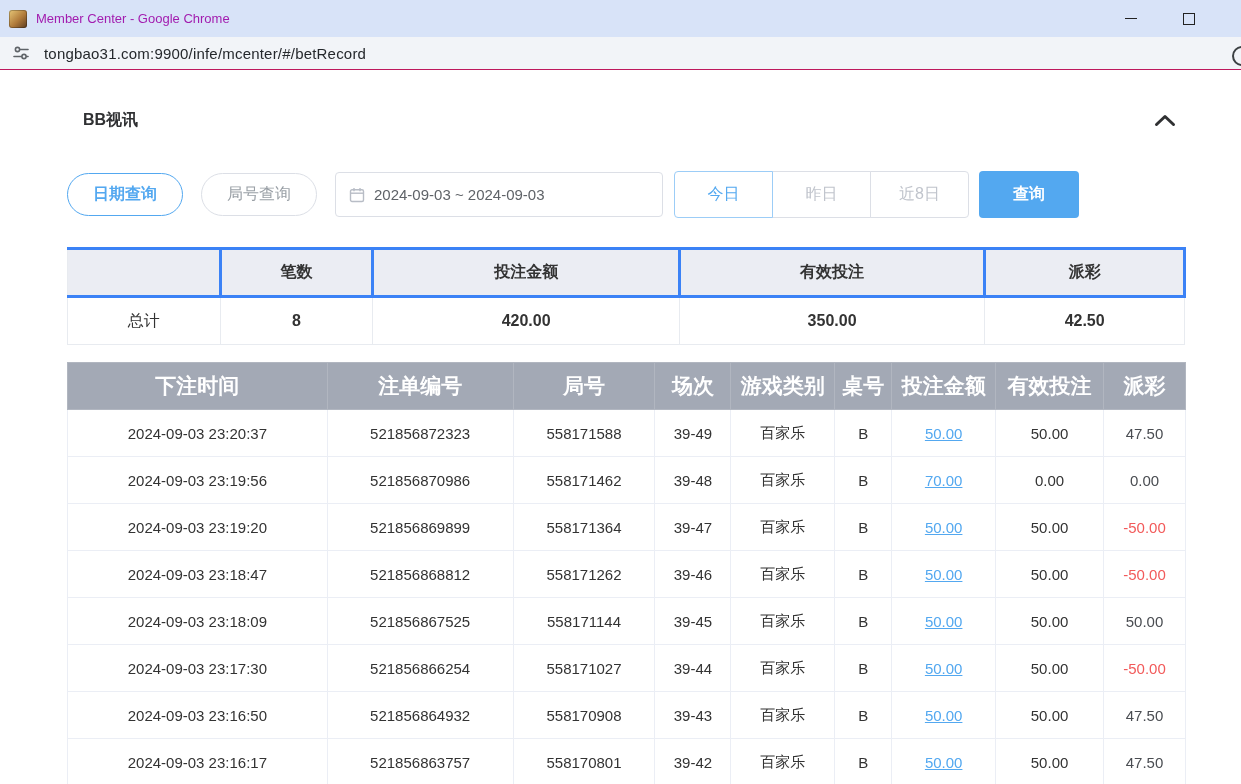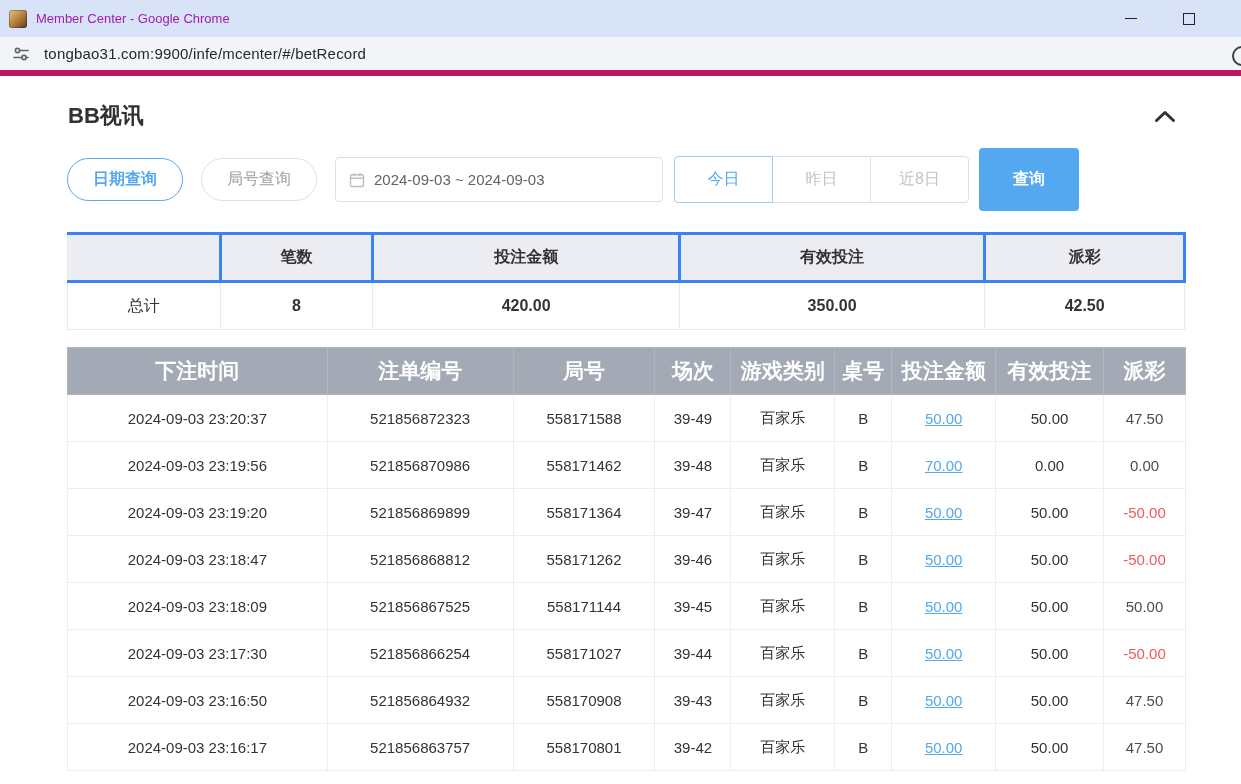--- a/index.html
+++ b/index.html
@@ -21,36 +21,36 @@
     background:linear-gradient(135deg,#e8c878 0%,#b07a3a 55%,#5a3a20 100%);
     box-shadow:inset 0 0 0 1px rgba(0,0,0,.25);
   }
   .win-title { font-size:13px; color:#a21caf; margin-left:9px; }
   .win-controls { margin-left:auto; display:flex; align-items:center; gap:46px; padding-right:46px; height:100%; }
   .btn-min { width:12px; height:0; border-top:1.6px solid #222; display:inline-block; }
   .btn-max { width:12px; height:12px; border:1.6px solid #222; display:inline-block; }
 
   
   .urlbar {
-    position:relative; height:39px; background:#f2f4f8;
-    border-bottom:6px solid #be185d;
+    position:relative; height:33px; background:#f2f4f8;
+    border-bottom:1px solid #be185d;
     display:flex; align-items:center; padding-left:11px;
   }
   .tune-icon { display:inline-flex; width:20px; height:20px; align-items:center; justify-content:center; }
   .url-text { margin-left:13px; font-size:15px; color:#25282c; letter-spacing:.2px; }
   .edge-icon {
     position:absolute; right:-11px; top:9px;
     width:20px; height:20px; border-radius:50%;
     border:2px solid #3c4043;
   }
 
   
   .content { padding:24px 55px 0 67px; width:1241px; }
   .page-header { display:flex; align-items:center; justify-content:space-between; width:1119px; }
-  .page-title { font-size:22px; font-weight:bold; color:#303133; margin:1px; }
+  .page-title { font-size:16px; font-weight:bold; color:#303133; margin:16px; }
   .chevron { margin-right:10px; display:inline-flex; cursor:pointer; }
 
   
   .filter-row { margin-top:24px; display:flex; align-items:center; height:47px; }
   .pill {
     height:43px; padding:0 25px; border-radius:22px; background:#fff;
     font-size:16px; cursor:pointer; font-family:inherit;
   }
   .pill.active { border:1px solid #53a8f0; color:#53a8f0; font-weight:bold; }
   .pill.inactive { border:1px solid #dcdfe6; color:#9aa0a6; margin-left:18px; }
@@ -63,21 +63,21 @@
   .segmented { margin-left:11px; display:flex; }
   .seg {
     width:99px; height:47px; background:#fff; font-size:16px;
     border:1px solid #dcdfe6; margin-left:-1px; cursor:pointer; font-family:inherit;
     color:#c0c4cc;
   }
   .seg:first-child { margin-left:0; border-radius:4px 0 0 4px; }
   .seg:last-child { border-radius:0 4px 4px 0; }
   .seg.active { color:#53a8f0; border-color:#9ccdf7; position:relative; z-index:1; }
   .search-btn {
-    margin-left:10px; width:100px; height:63px;
+    margin-left:10px; width:100px; height:47px;
     background:#53a8f0; color:#fff; border:none; border-radius:4px;
     font-size:16px; font-weight:bold; cursor:pointer; font-family:inherit;
   }
 
   
   table { border-collapse:collapse; }
   .summary-table { margin-top:29px; width:1119px; text-align:center; font-size:16px; }
   .summary-table th {
     background:#ebedf3; height:48px; font-weight:bold; color:#333;
     border:3px solid #3b82f6; font-size:16px;

